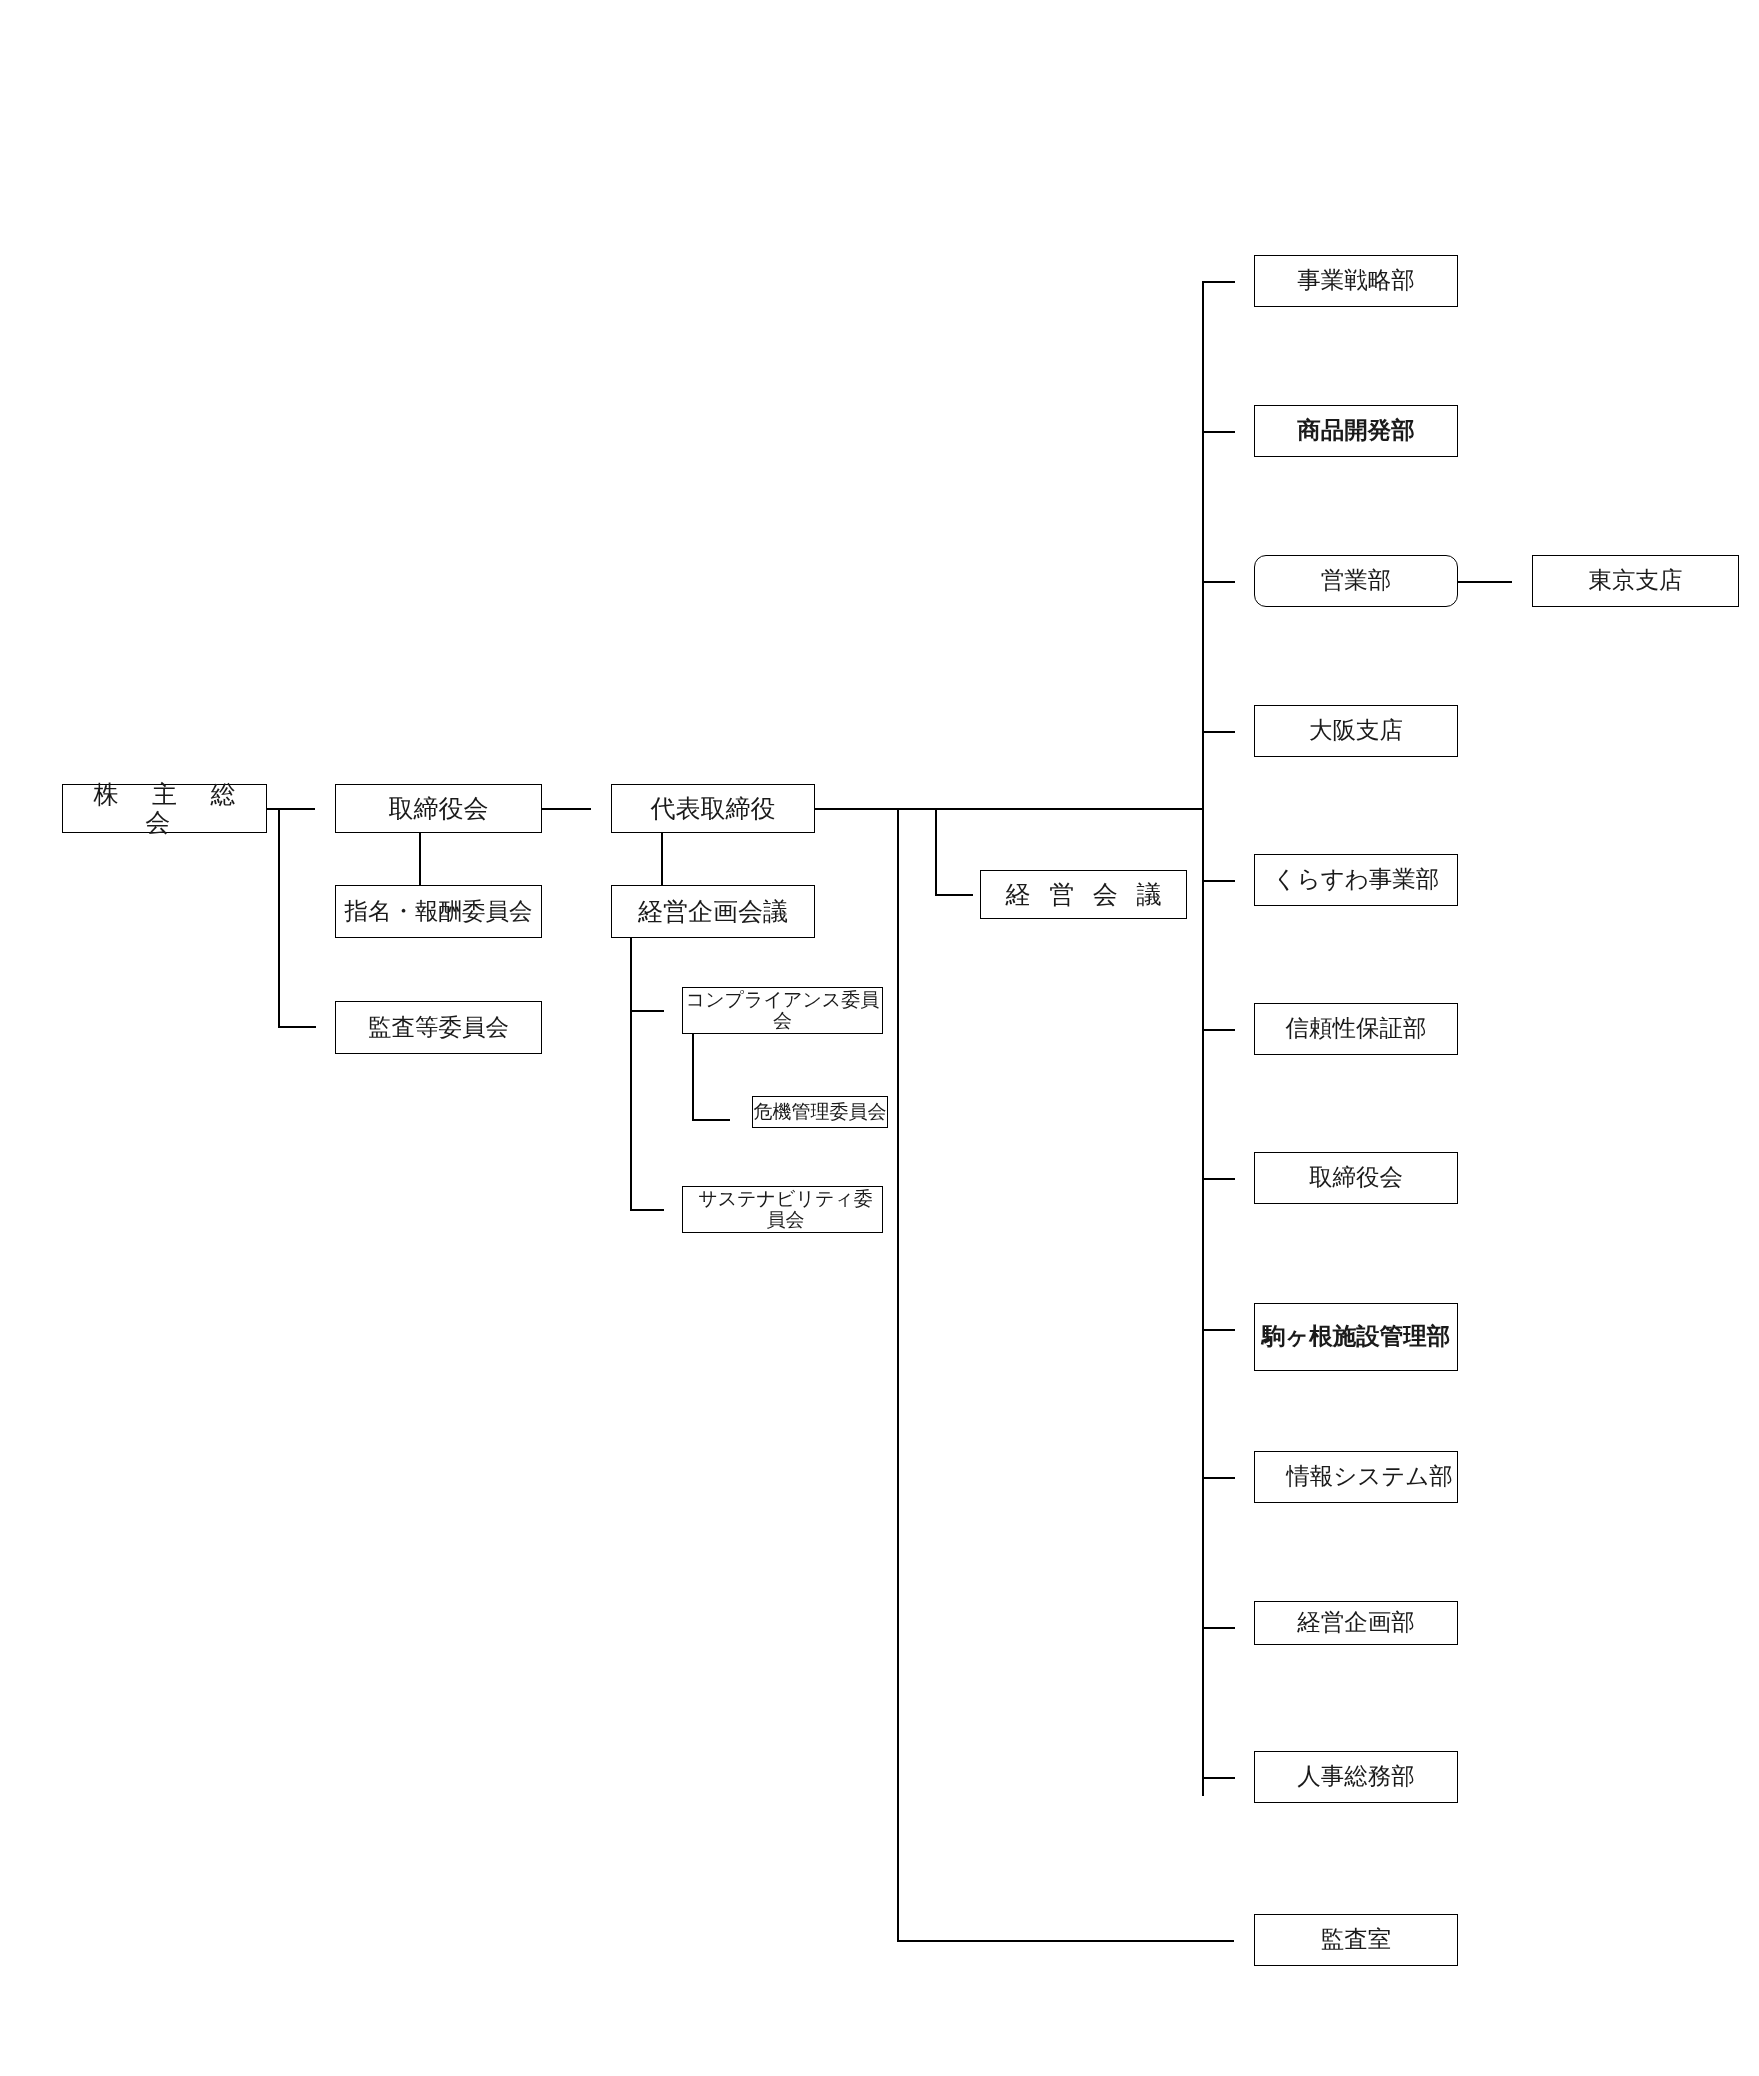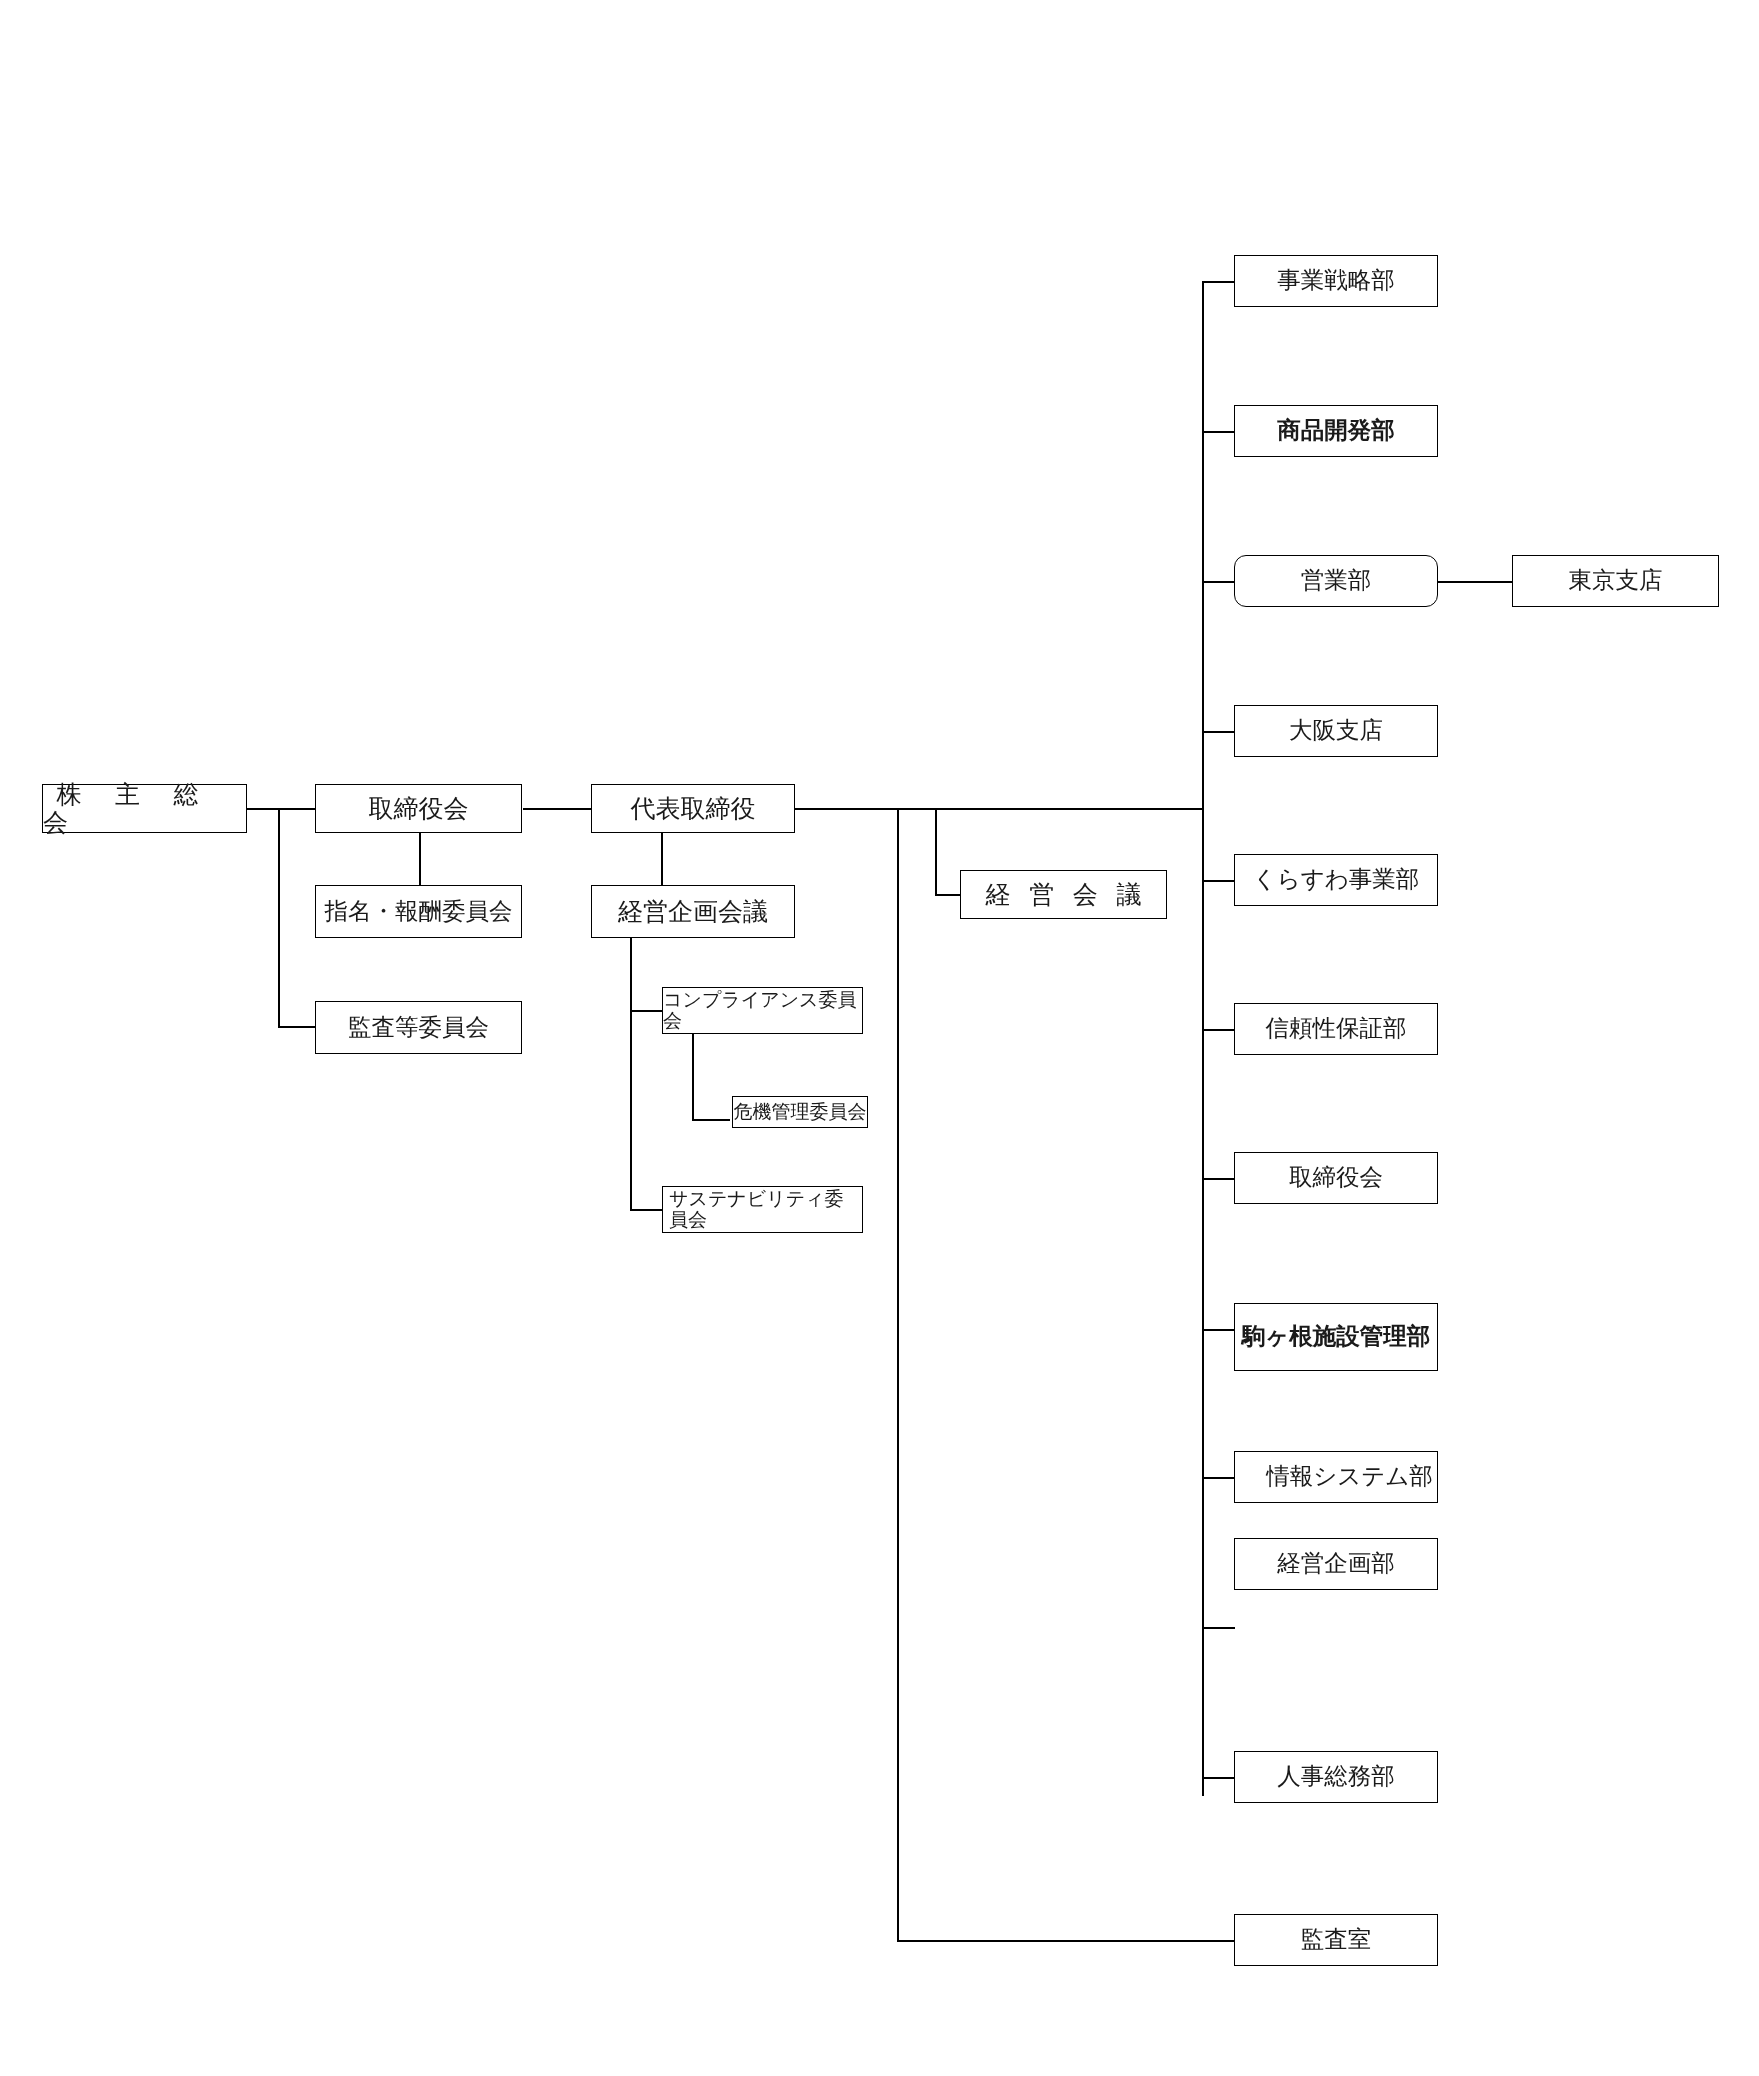--- a/index.html
+++ b/index.html
@@ -19,23 +19,25 @@
     overflow: hidden;
   }
   .node {
     position: absolute;
     box-sizing: border-box;
     border: 1.9px solid #000000;
     background: #ffffff;
     display: flex;
     align-items: center;
     justify-content: center;
+    text-align: center;
     color: #1a1a1a;
     line-height: 1.1;
     z-index: 3;
+    margin-left: 20px;
   }
   
   .n-lg   { font-size: 25px; }
   .n-md   { font-size: 23.5px; }
   .n-sm   { font-size: 19px; font-family: Liberation Serif, serif; }
   .n-bold { font-weight: bold; }
   .sp-wide { letter-spacing: 13.6px; text-indent: 13.6px; }
   .sp-mid  { letter-spacing: 6.2px; text-indent: 6.2px; }
 
   .line {
@@ -129,20 +131,20 @@
   <div class="node n-md" style="left:1234px; top:854px; width:204px; height:52px;">くらすわ事業部</div>
 
   <div class="node n-md" style="left:1234px; top:1003px; width:204px; height:52px;">信頼性保証部</div>
 
   <div class="node n-md" style="left:1234px; top:1152px; width:204px; height:52px;">取締役会</div>
 
   <div class="node n-md n-bold" style="left:1234px; top:1303px; width:204px; height:68px;">駒ヶ根施設管理部</div>
 
   <div class="node n-md" style="left:1234px; top:1451px; width:204px; height:52px;padding-left:27px;">情報システム部</div>
 
-  <div class="node n-md" style="left:1234px; top:1538px; width:204px; height:52px;">経営企画部</div>
+  <div class="node n-md" style="left:1234px; top:1601px; width:204px; height:44px;">経営企画部</div>
 
   <div class="node n-md" style="left:1234px; top:1751px; width:204px; height:52px;">人事総務部</div>
 
   <div class="node n-md" style="left:1234px; top:1914px; width:204px; height:52px;">監査室</div>
 
 </div>
 
 
 </body></html>

